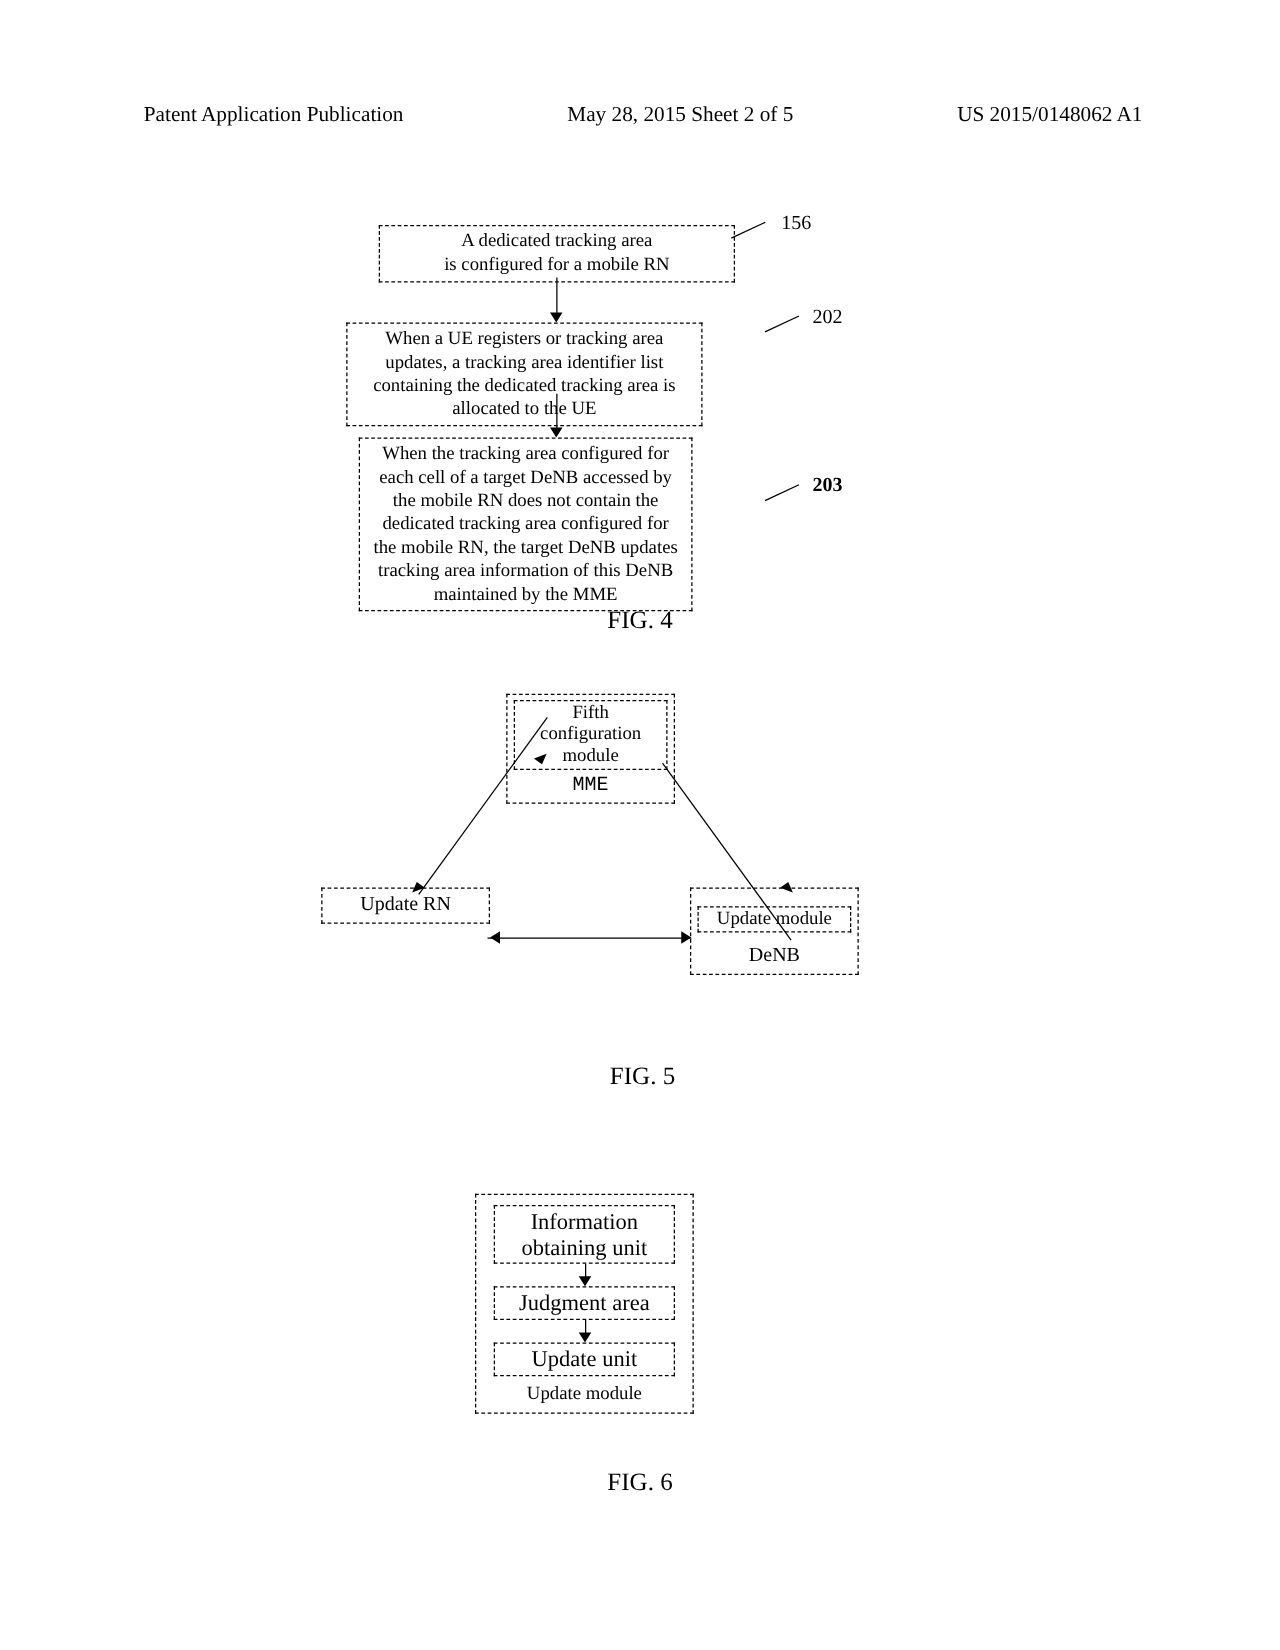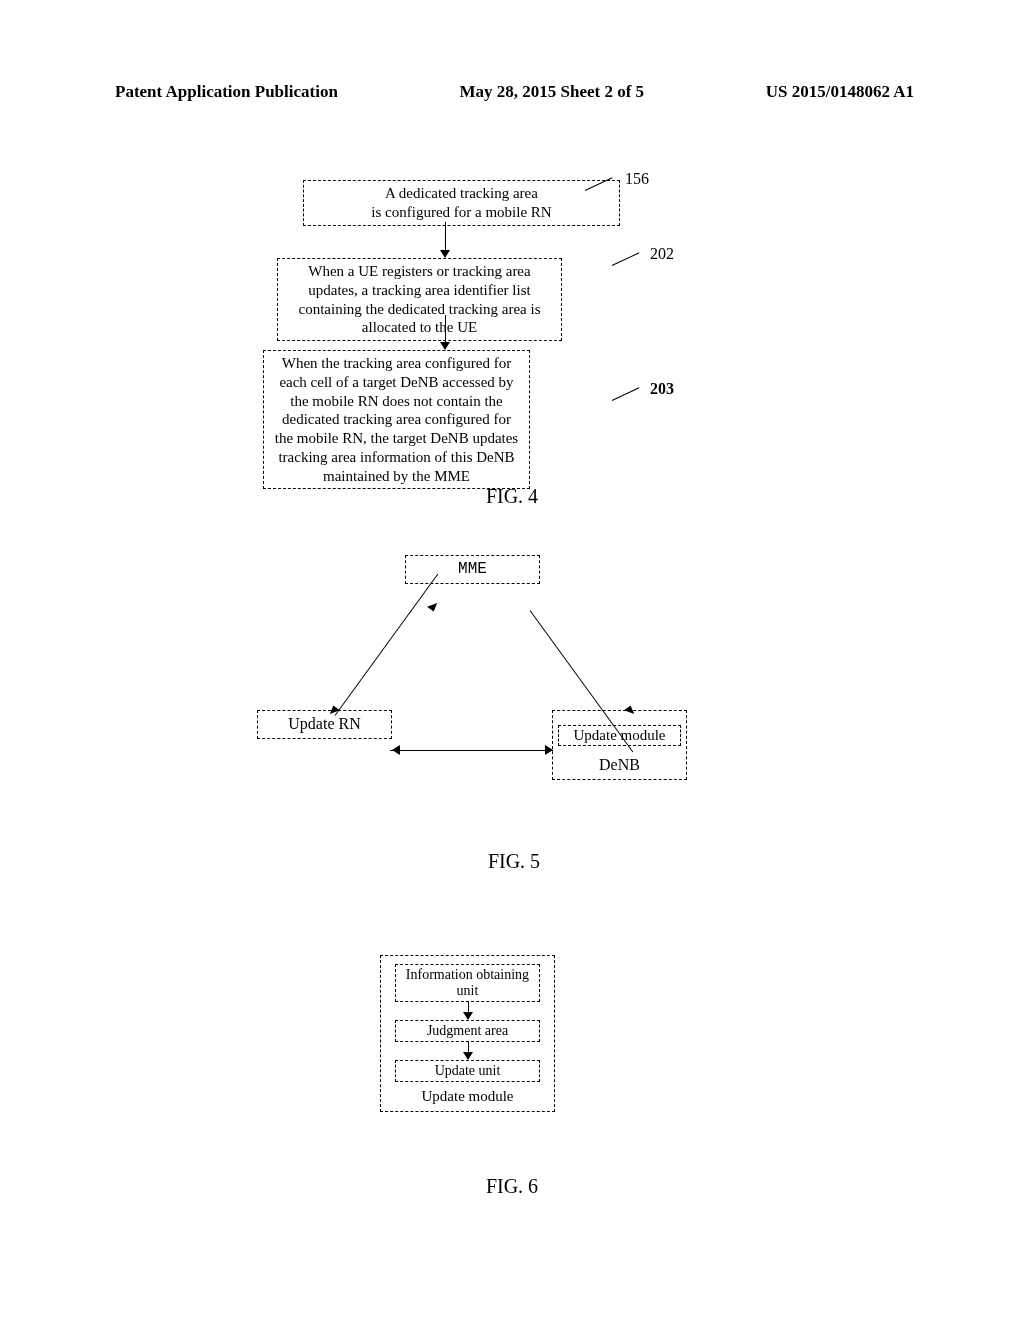--- a/index.html
+++ b/index.html
@@ -13,36 +13,36 @@
     .header {
       position: absolute;
       top: 82px;
       left: 0;
       right: 0;
       width: 100%;
       padding: 0 110px 0 115px;
       display: flex;
       justify-content: space-between;
       font-size: 17px;
-      font-weight: bold;
+      font-weight: normal;
     }
 
     
     .fig4 { position: absolute; top: 180px; left: 0; right: 0; }
     .flow-box {
       border: 1px dashed #000;
       text-align: center;
       font-size: 15px;
       line-height: 1.25;
       padding: 3px 8px;
       background: #fff;
     }
-    .fig4-step1 { position: absolute; left: 303px; top: 0; width: 317px; }
+    .fig4-step1 { position: absolute; left: 303px; top: 0; width: 285px; }
     .fig4-step2 { position: absolute; left: 277px; top: 78px; width: 285px; }
-    .fig4-step3 { position: absolute; left: 263px; top: 170px; width: 267px; }
+    .fig4-step3 { position: absolute; left: 287px; top: 170px; width: 267px; }
     .callout-line { position: absolute; border-top: 1px solid #000; }
     .callout-201 { top: 10px; left: 585px; width: 30px; transform: rotate(-25deg); transform-origin: left; }
     .callout-202 { top: 85px; left: 612px; width: 30px; transform: rotate(-25deg); transform-origin: left; }
     .callout-203 { top: 220px; left: 612px; width: 30px; transform: rotate(-25deg); transform-origin: left; }
     .label-201 { position: absolute; left: 625px; top: -10px; font-size: 16px; }
     .label-202 { position: absolute; left: 650px; top: 65px; font-size: 16px; }
     .label-203 { position: absolute; left: 650px; top: 200px; font-size: 16px; font-weight: bold; }
     .arrow-down {
       position: absolute;
       left: 445px;
@@ -108,21 +108,21 @@
       left: 380px;
       top: 0;
       width: 175px;
       border: 1px dashed #000;
       padding: 8px 14px 6px;
       text-align: center;
       font-size: 15px;
     }
     .fig6-inner {
       border: 1px dashed #000;
-      font-size: 14px;
+      font-size: 18px;
       padding: 2px 5px;
       line-height: 1.15;
     }
     .fig6-arrow { height: 18px; position: relative; }
     .fig6-arrow-line { position: absolute; left: 50%; top: 0; height: 14px; border-left: 1px solid #000; }
     .fig6-arrow-head { position: absolute; left: 50%; margin-left: -5px; top: 10px; width: 0; height: 0; border-left: 5px solid transparent; border-right: 5px solid transparent; border-top: 8px solid #000; }
     .fig6-bottom-label { margin-top: 6px; }
 
     .fig6-label { position: absolute; top: 1175px; left: 0; right: 0; }
   </style>
@@ -151,20 +151,21 @@
   <div class="label-201">156</div>
   <div class="callout-line callout-202"></div>
   <div class="label-202">202</div>
   <div class="callout-line callout-203"></div>
   <div class="label-203">203</div>
 </div>
 <div class="fig-label fig4-label">FIG. 4</div>
 
 <div class="fig5">
   <div class="outer-box mme-box">
+    <div class="inner-box">Fifth configuration module</div>
     <div class="inner-label">MME</div>
   </div>
   <div class="outer-box mobilern-box">
     <div>Update RN</div>
   </div>
   <div class="outer-box denb-box">
     <div class="inner-box" style="margin-top:10px;margin-bottom:10px;">Update module</div>
     <div>DeNB</div>
   </div>
 

